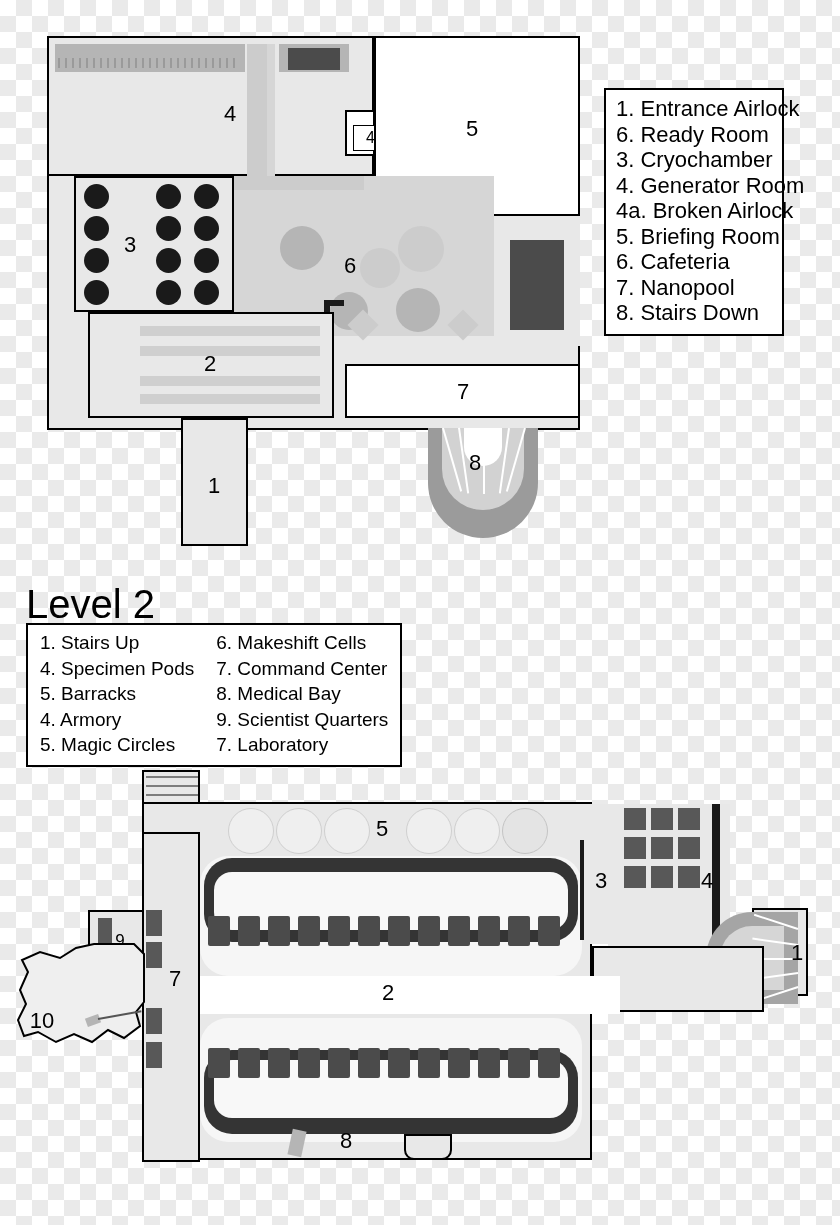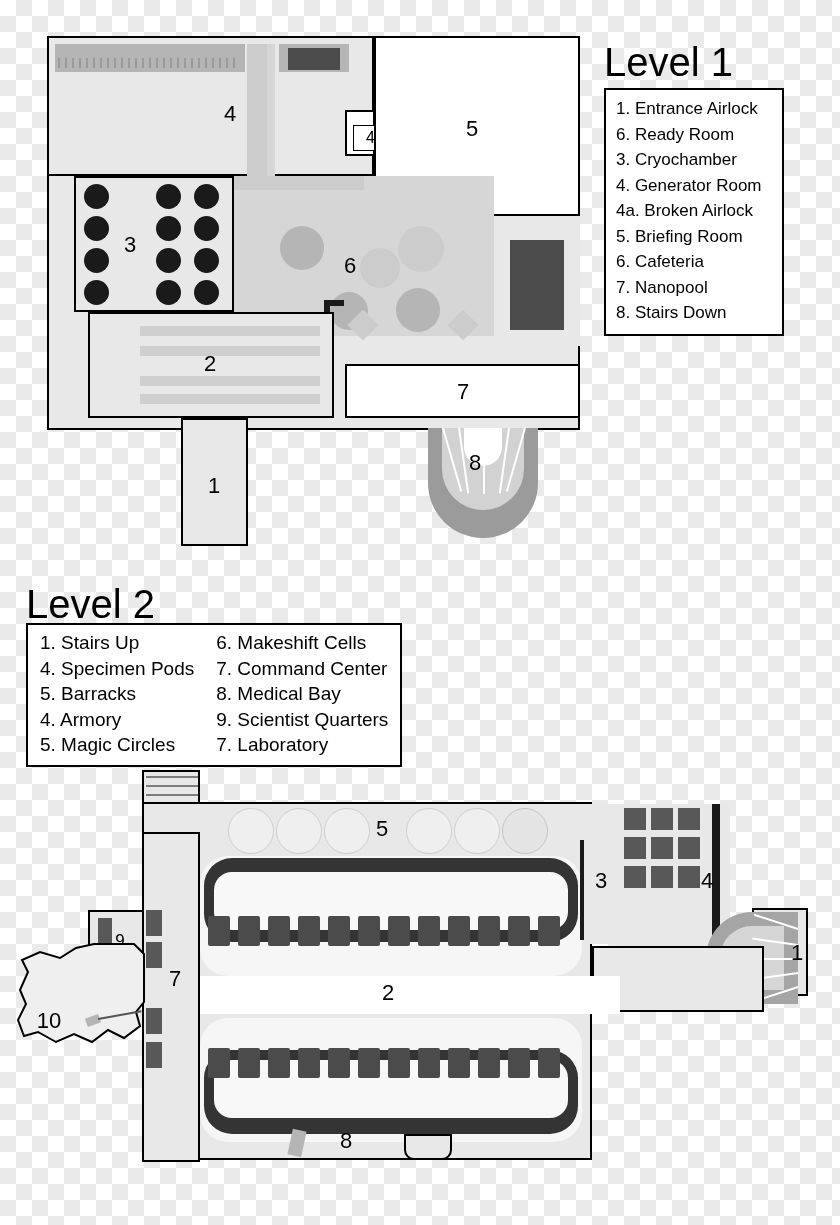--- a/index.html
+++ b/index.html
@@ -45,21 +45,21 @@
 
   .outline { border: 2px solid #000000; box-sizing: border-box; }
 
   
   .legend {
     background: #ffffff;
     border: 2px solid #000000;
     box-sizing: border-box;
     padding: 6px 10px 8px 10px;
   }
-  .legend-row { font-size: 17px; line-height: 25.5px; white-space: nowrap; }
+  .legend-row { font-size: 22px; line-height: 25.5px; white-space: nowrap; }
   .level-title { font-size: 40px; line-height: 44px; letter-spacing: 0px; }
 
   .legend2 {
     background: #ffffff;
     border: 2px solid #000000;
     box-sizing: border-box;
     padding: 5px 10px 7px 12px;
     display: flex;
     gap: 22px;
   }
@@ -179,21 +179,20 @@
       <div class="abs" style="left:36px;top:0;width:38px;height:38px;border-radius:0 0 38px 38px;background:#ffffff;"></div>
       <div class="abs" style="left:14px;top:0;width:1.5px;height:66px;background:#ffffff;transform-origin:top center;transform:rotate(-16deg);"></div>
       <div class="abs" style="left:30px;top:0;width:1.5px;height:66px;background:#ffffff;transform-origin:top center;transform:rotate(-8deg);"></div>
       <div class="abs" style="left:55px;top:0;width:1.5px;height:66px;background:#ffffff;"></div>
       <div class="abs" style="left:80px;top:0;width:1.5px;height:66px;background:#ffffff;transform-origin:top center;transform:rotate(8deg);"></div>
       <div class="abs" style="left:96px;top:0;width:1.5px;height:66px;background:#ffffff;transform-origin:top center;transform:rotate(16deg);"></div>
     </div>
     <div class="rnum abs" style="left:455px;top:452px;width:40px;">8</div>
   </div>
 
-  <div class="level-title abs" style="left:604px;top:40px;">Level 1</div>
 
   <div class="legend abs" style="left:604px;top:88px;width:180px;">
     <div class="legend-row">1. Entrance Airlock</div>
     <div class="legend-row">6. Ready Room</div>
     <div class="legend-row">3. Cryochamber</div>
     <div class="legend-row">4. Generator Room</div>
     <div class="legend-row">4a. Broken Airlock</div>
     <div class="legend-row">5. Briefing Room</div>
     <div class="legend-row">6. Cafeteria</div>
     <div class="legend-row">7. Nanopool</div>
@@ -328,16 +327,16 @@
     <div class="abs f-dark2" style="left:98px;top:158px;width:14px;height:26px;"></div>
     <div class="rnum abs small" style="left:108px;top:170px;width:24px;">9</div>
 
     <div class="abs" style="left:16px;top:182px;width:130px;height:110px;">
       <svg width="130" height="110" viewBox="0 0 130 110">
         <path d="M78 2 L118 2 L128 12 L128 60 L120 70 L124 84 L108 96 L92 88 L76 100 L58 92 L40 100 L22 90 L8 94 L2 78 L10 62 L4 48 L12 30 L6 18 L24 10 L44 16 L60 6 Z" fill="#efefef" stroke="#000000" stroke-width="2"></path>
       </svg>
     </div>
     <div class="abs f-gray" style="left:86px;top:256px;width:14px;height:9px;transform:rotate(-20deg);"></div>
     <div class="abs" style="left:98px;top:258px;width:44px;height:2px;background:#555;transform:rotate(-10deg);transform-origin:left center;"></div>
-    <div class="rnum abs" style="left:26px;top:250px;width:46px;">10</div>
+    <div class="rnum abs" style="left:19px;top:250px;width:46px;">10</div>
   </div>
 
 </div>
 
 </body></html>

